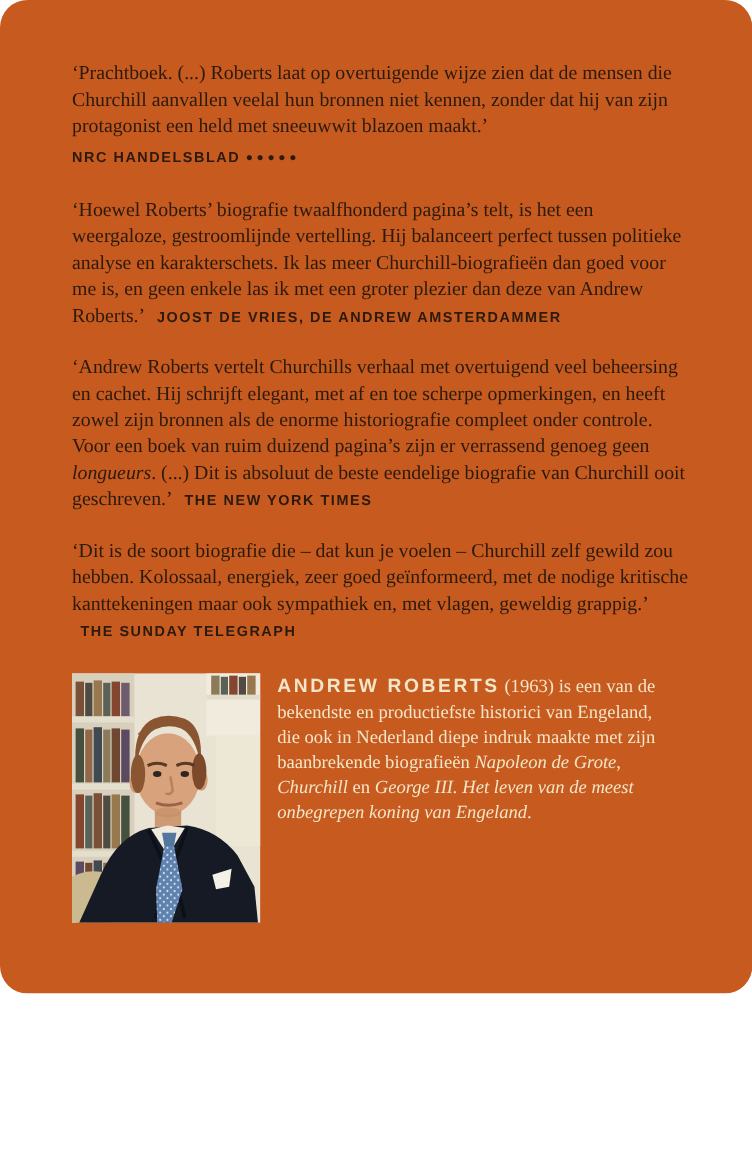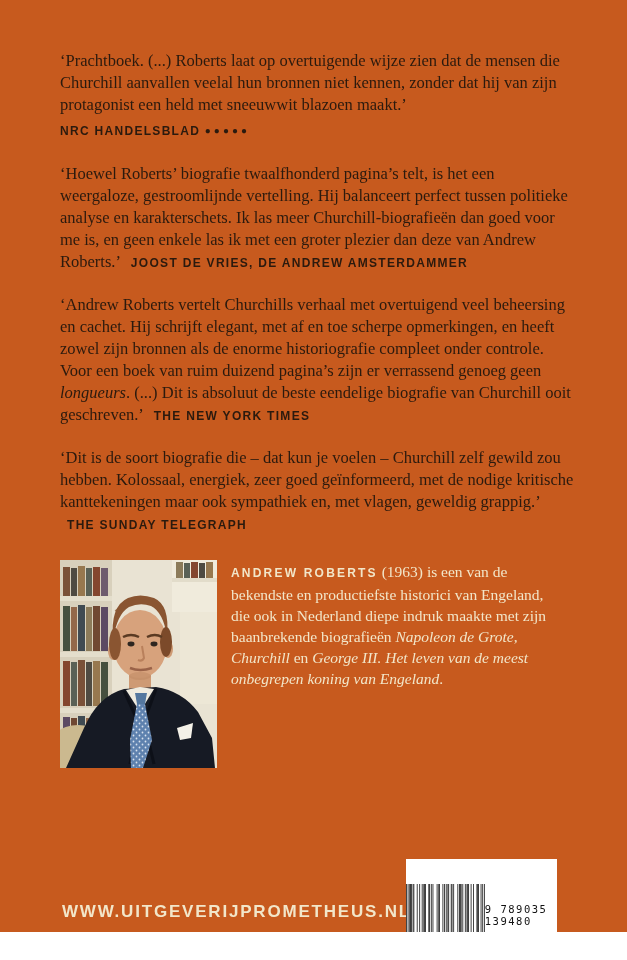--- a/index.html
+++ b/index.html
@@ -1,19 +1,20 @@
 <!DOCTYPE html>
 <html style="--background: #C75A1E; --ink: #2B1A0E; --cream: #F2E6C9; --barcode_bg: #FFFFFF; --bar: #1C1C1C;"><head>
 <meta charset="utf-8">
 <style>
   html,body{margin:0;padding:0;background:#ffffff;}
   .page{
-    position:relative;width:627px;height:932px;overflow:hidden;
+    position:relative;width:627px;height:828px;overflow:hidden;
     background:var(--background);
     font-family:"Liberation Serif",serif;
+    border-radius:23px;
   }
   .content{position:absolute;left:60px;right:50px;top:50px;}
   .quote{
     margin:0 0 20px 0;
     font-size:16.5px;line-height:22px;
     color:var(--ink);
   }
   .attrib{
     font-family:"Liberation Sans",sans-serif;
     font-size:12px;font-weight:600;letter-spacing:1.3px;
@@ -24,21 +25,21 @@
   .stars{font-size:10px;letter-spacing:3px;position:relative;top:-1px;}
   .italic{font-style:italic;}
   .author-row{display:flex;margin-top:24px;}
   .photo{width:157px;height:208px;flex:0 0 auto;display:block;}
   .bio{
     margin-left:14px;padding-top:1px;max-width:332px;
     font-size:15.5px;line-height:21px;color:var(--cream);
   }
   .bio .caps{
     font-family:"Liberation Sans",sans-serif;
-    font-size:12px;font-weight:600;letter-spacing:2.2px;
+    font-size:16px;font-weight:600;letter-spacing:2.2px;
   }
   .website{
     position:absolute;left:62px;top:902px;
     font-family:"Liberation Sans",sans-serif;
     font-size:17px;font-weight:700;letter-spacing:1.8px;
     color:var(--cream);
   }
   .barcode-box{
     position:absolute;left:406px;top:859px;width:151px;height:101px;
     background:var(--barcode_bg);

